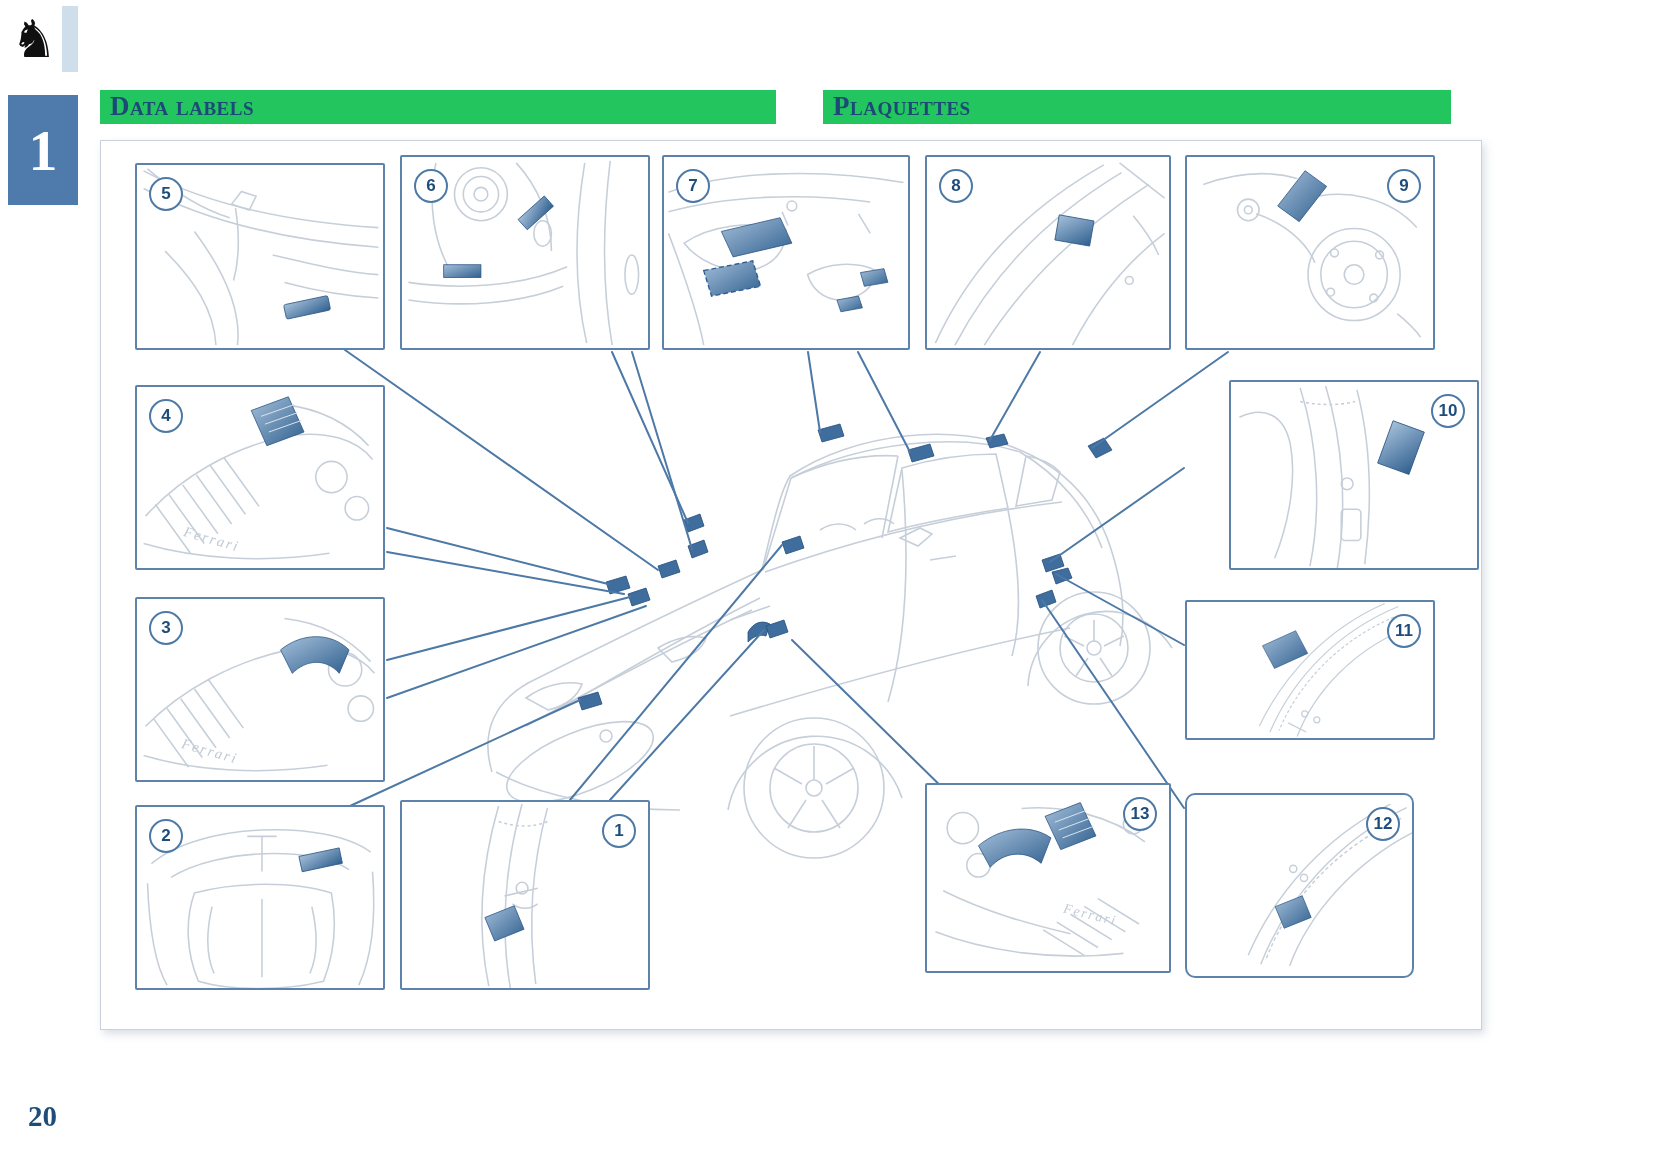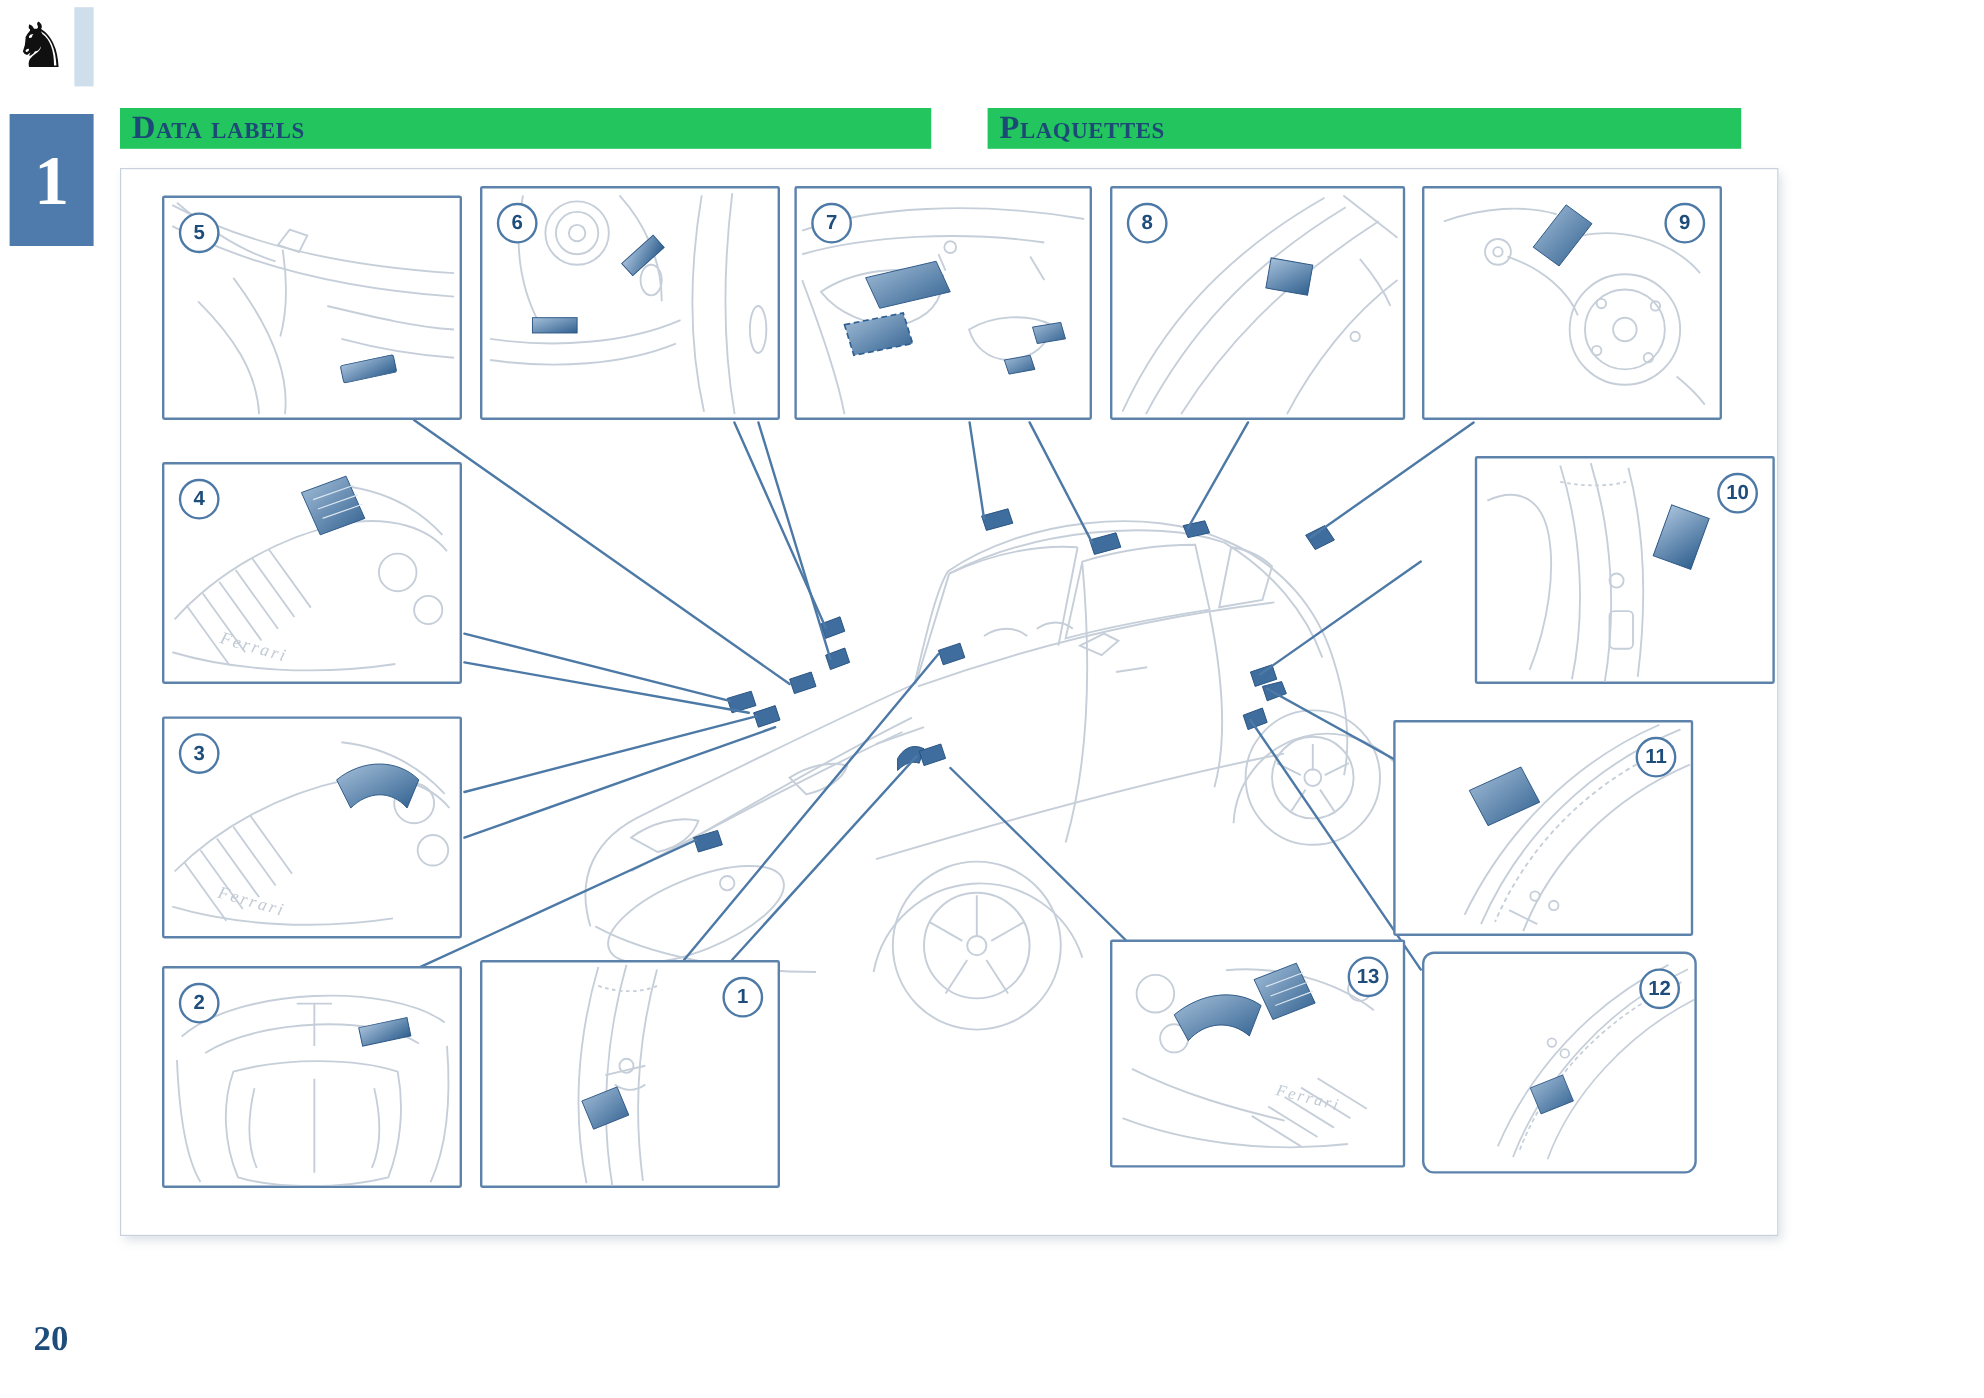--- a/index.html
+++ b/index.html
@@ -339,21 +339,21 @@
         <path d="M96,4 C114,62 118,130 108,190"></path>
       <path d="M128,8 C142,62 144,122 136,186"></path>
       <path d="M70,20 C90,24 110,24 126,20" stroke-dasharray="3 3"></path>
       <circle cx="118" cy="104" r="6"></circle>
         <rect x="112" y="130" width="20" height="32" rx="4"></rect>
     </g>
     <rect x="156" y="44" width="34" height="46" fill="url(#g10)" stroke="#2a5584" stroke-width="0.8" transform="rotate(20 173 67)"></rect>
   </svg>
 </div>
 
-<div class="dbox" style="left:1161px;top:600px;width:250px;height:180px;">
+<div class="dbox" style="left:1185px;top:600px;width:250px;height:140px;">
   <div class="callout-num cn-right">11</div>
   <svg viewBox="0 0 250 180">
     <defs>
         <linearGradient id="g11" x1="0" y1="0" x2="1" y2="1">
           <stop offset="0" stop-color="#a6c0da"></stop>
           <stop offset="1" stop-color="#30608f"></stop>
         </linearGradient>
       </defs>
     <g class="art">
       <path d="M242,6 C164,38 104,98 72,172"></path>

